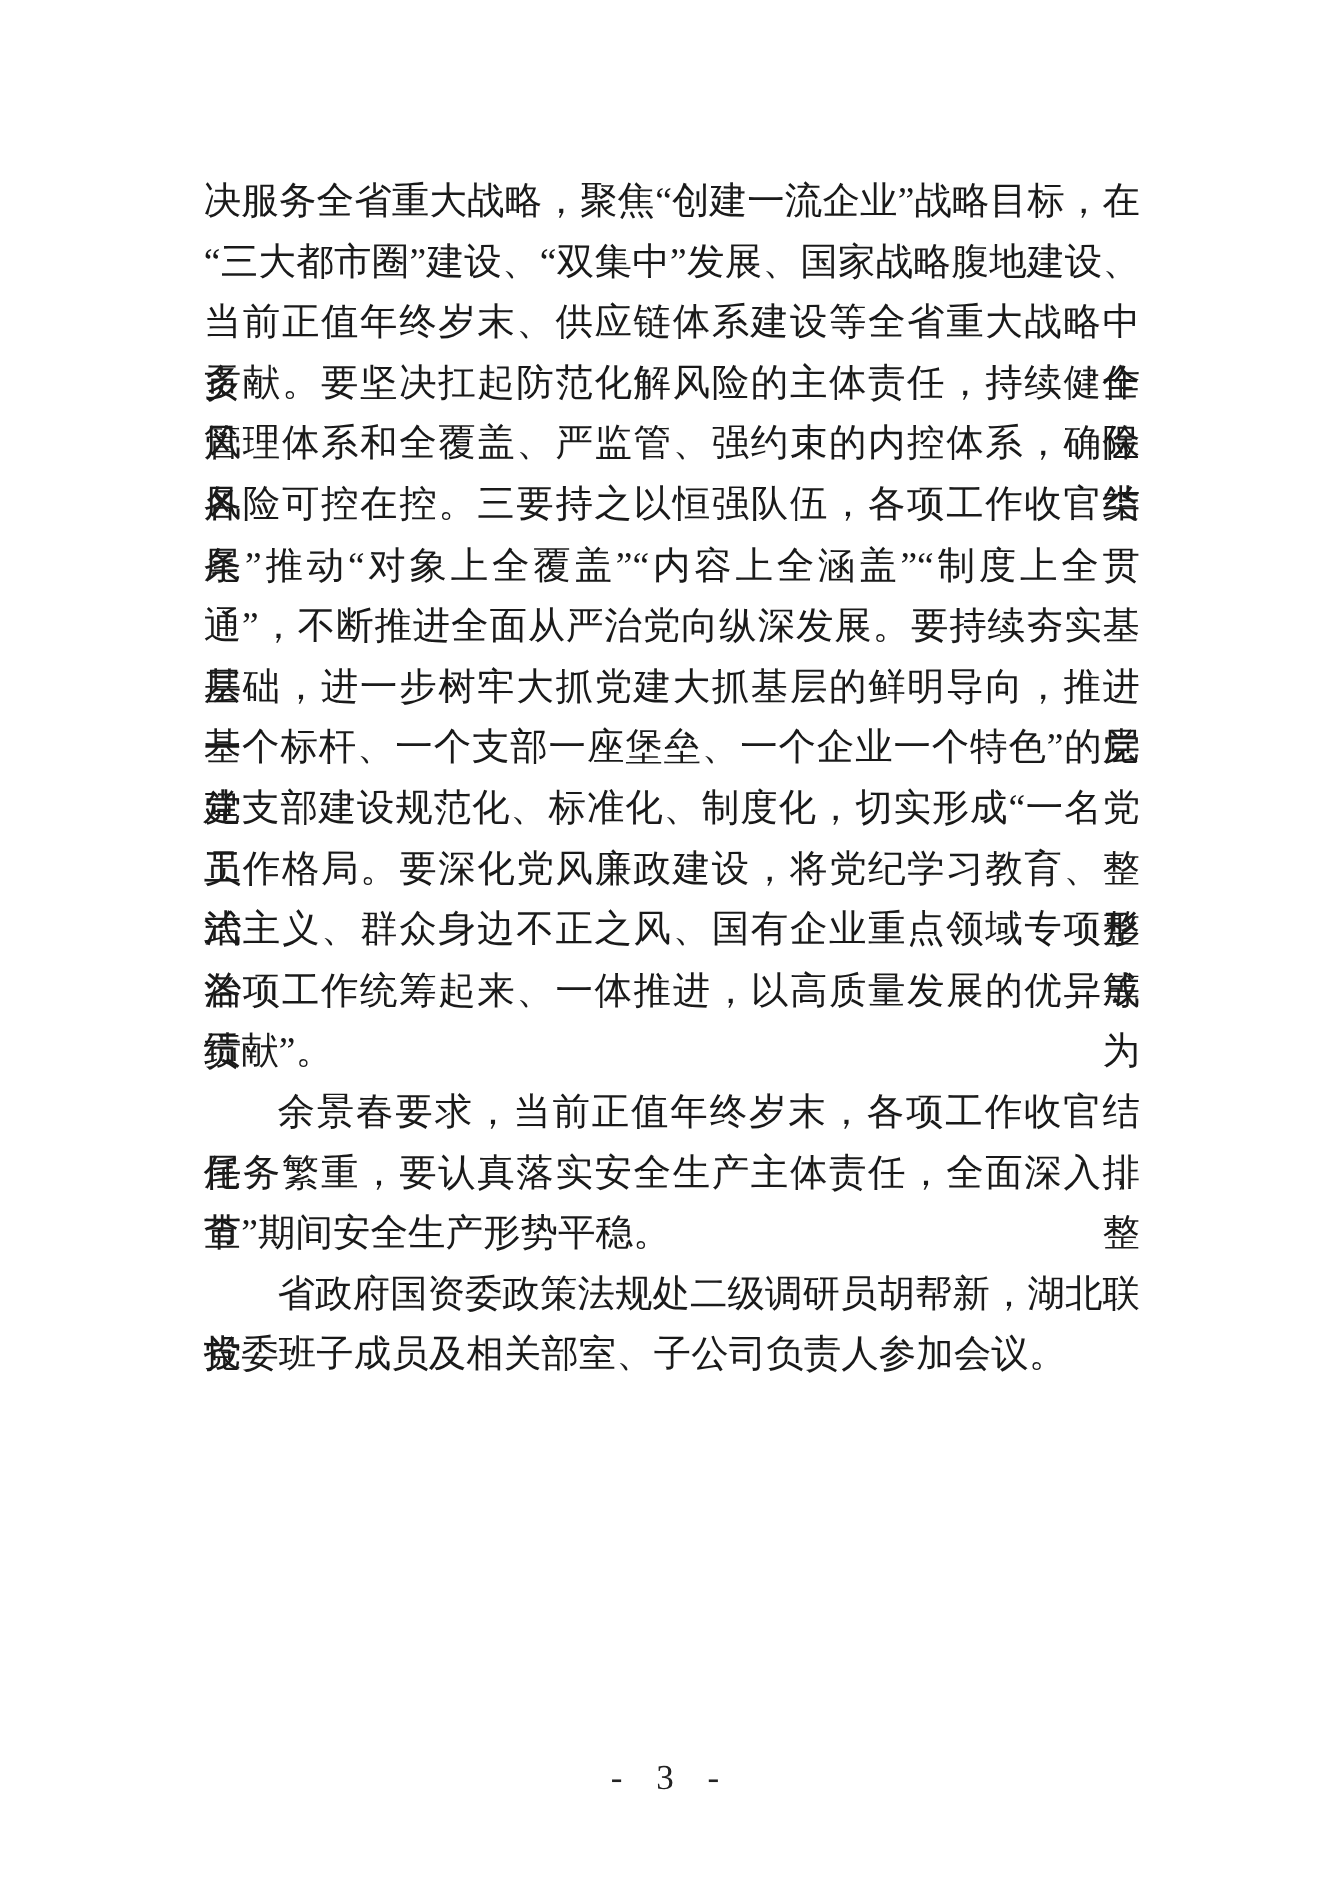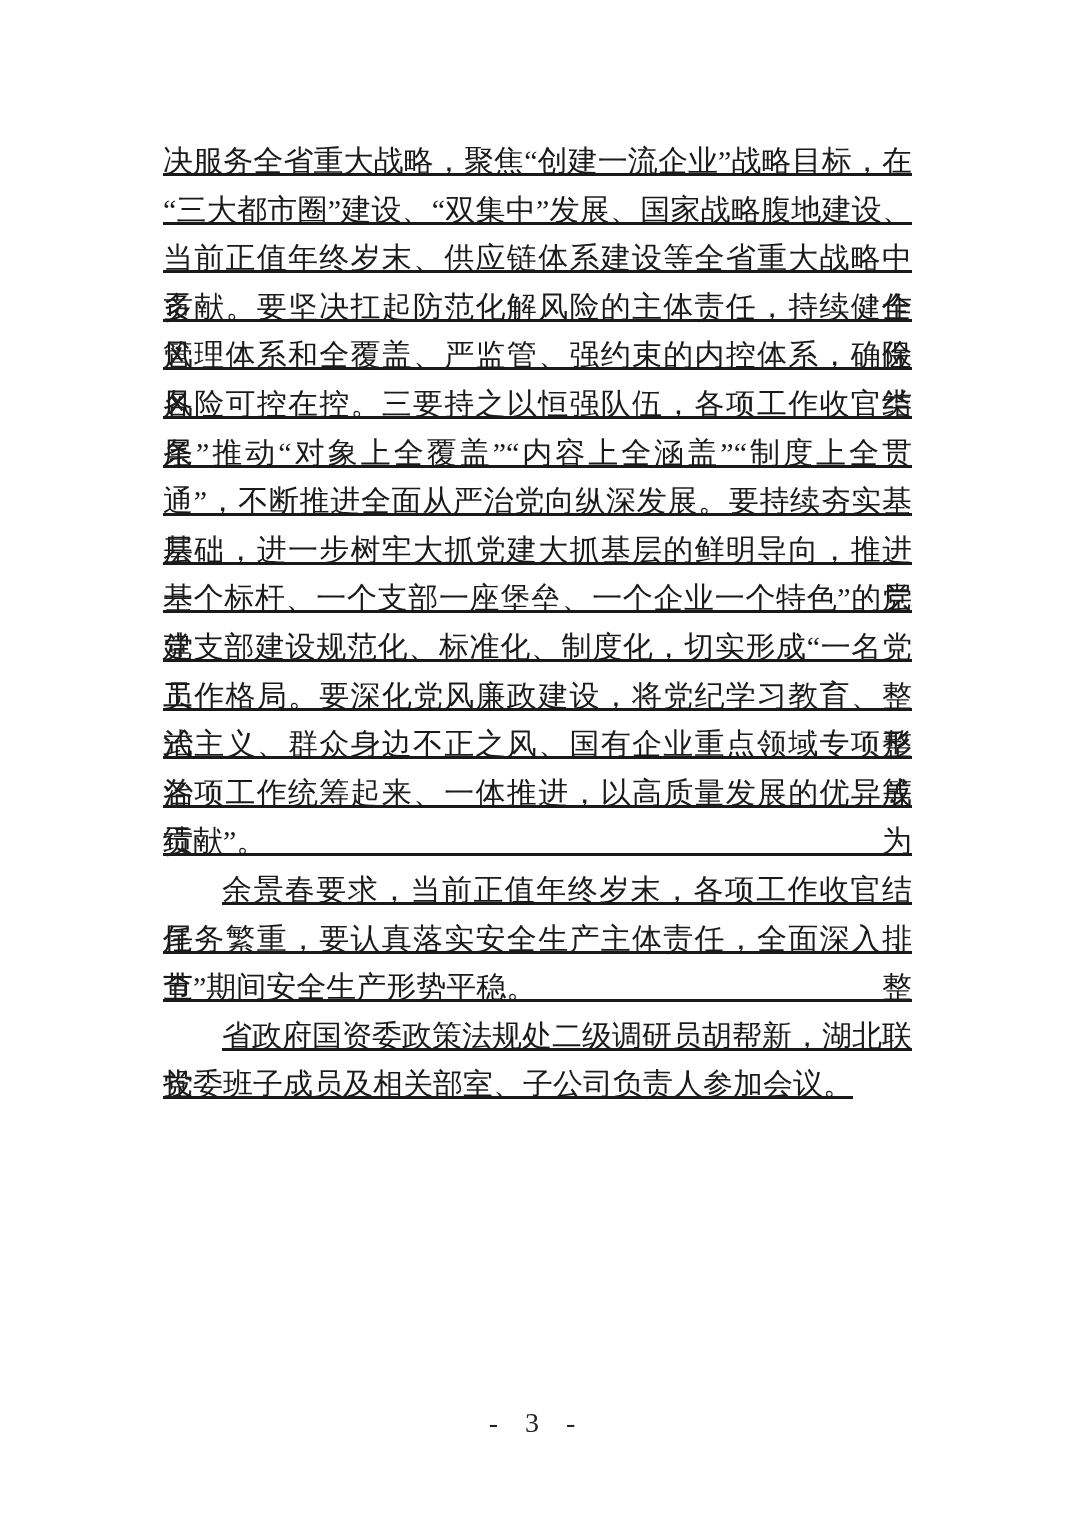--- a/index.html
+++ b/index.html
@@ -18,21 +18,20 @@
   .page {
     position: absolute;
     inset: 0;
     background: #ffffff;
   }
   .content {
     position: absolute;
     left: 163px;
     top: 137px;
     width: 749px;
-    text-decoration: underline;
   }
   .line {
     height: 48.6px;
     line-height: 48.6px;
     font-size: 30px;
     white-space: nowrap;
     text-align: justify;
     text-align-last: justify;
     -moz-text-align-last: justify;
     letter-spacing: 0px;

